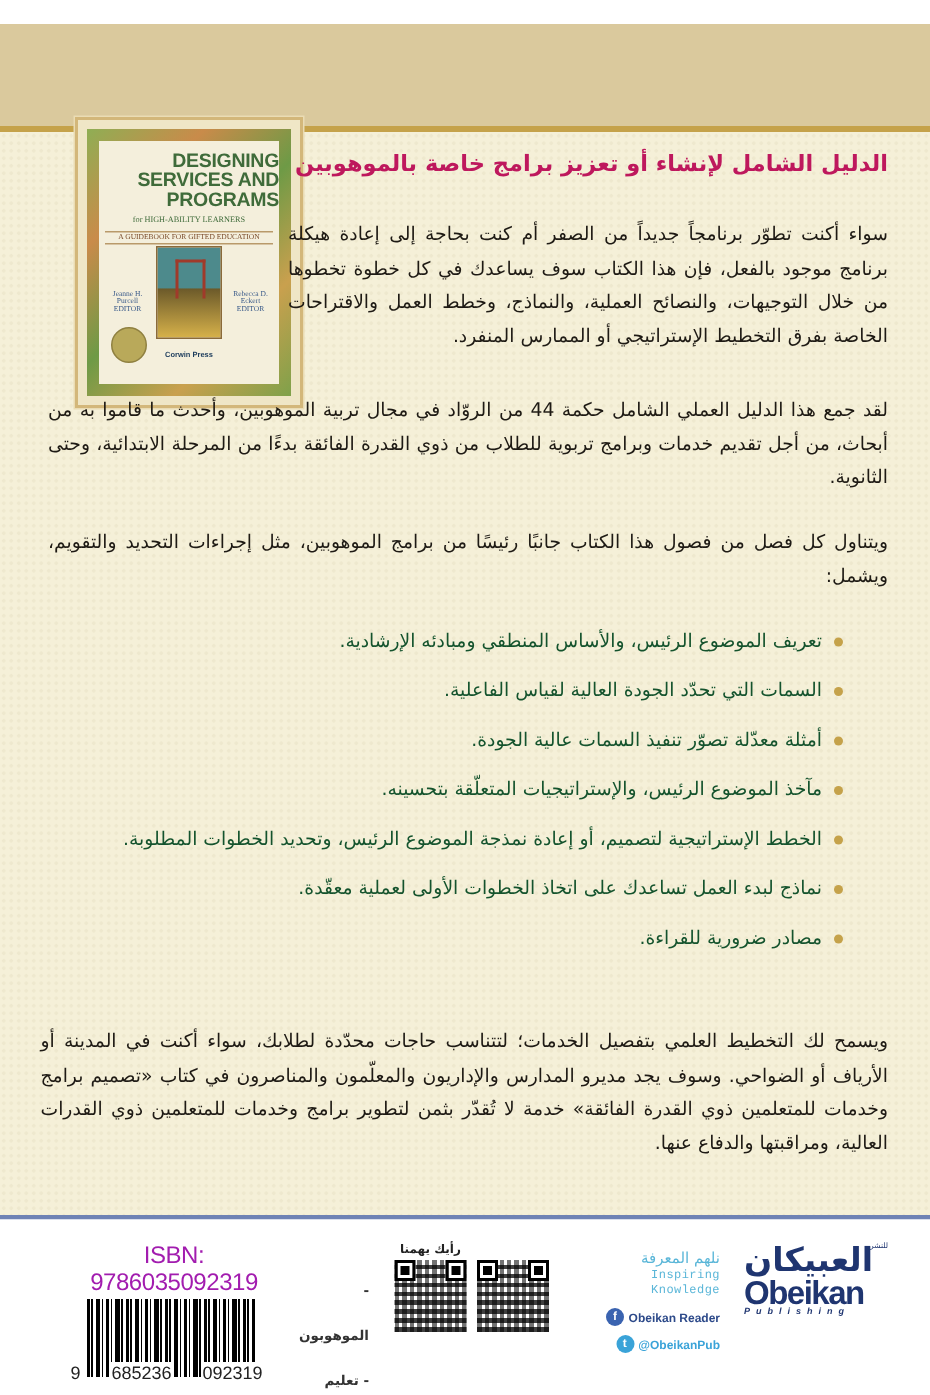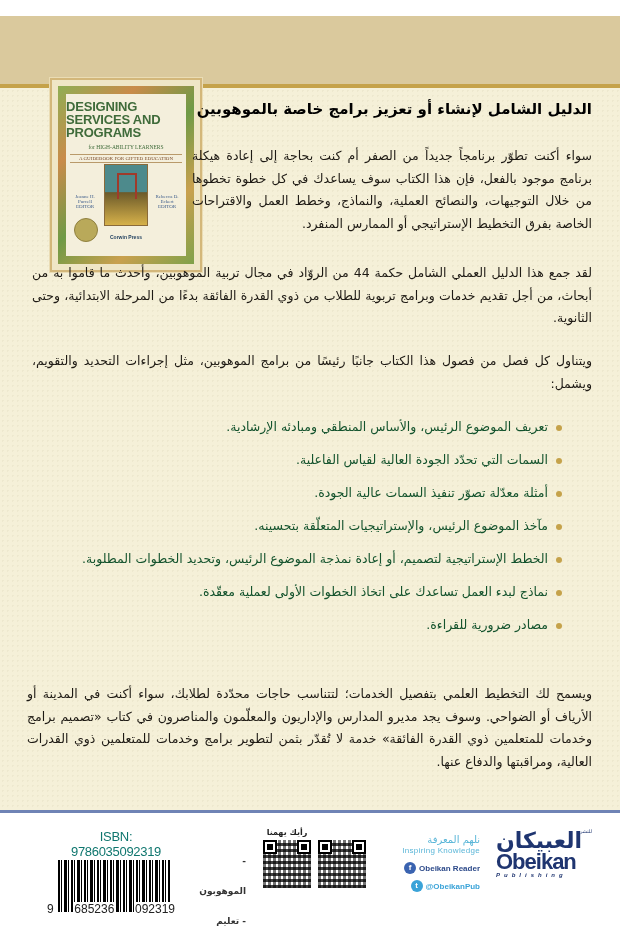--- a/index.html
+++ b/index.html
@@ -10,61 +10,61 @@
   .body-panel { position:absolute; left:0; top:88px; width:620px; height:724px; background:#f5f0d8;
     background-image: radial-gradient(rgba(200,190,150,0.15) 1px, transparent 1px); background-size:5px 5px; }
   .blue-rule { position:absolute; left:0; top:810px; width:620px; height:3px; background:#6f83b5; }
   .footer { position:absolute; left:0; top:813px; width:620px; height:117px; background:#ffffff; }
 
   
   .cover { position:absolute; left:50px; top:78px; width:148px; height:190px; background:#efe6c6; border:2px solid #d3b77a; box-shadow:0 0 0 1px #eadcb4; }
   .cover-frame { position:absolute; left:6px; top:6px; right:6px; bottom:6px;
     background: linear-gradient(135deg,#8fae54 0%,#c98b4a 25%,#6e9a46 50%,#c9a04e 75%,#7fa14a 100%); }
   .cover-inner { position:absolute; left:14px; top:14px; right:14px; bottom:14px; background:#f4efdc; }
-  .cover-title { position:absolute; left:0; right:0; top:6px; text-align:left; color:#3f6b3a; font-family:"Liberation Sans", sans-serif; font-size:13px; font-weight:bold; line-height:13px; letter-spacing:-0.2px; }
+  .cover-title { position:absolute; left:0; right:0; top:6px; text-align:right; color:#3f6b3a; font-family:"Liberation Sans", sans-serif; font-size:13px; font-weight:bold; line-height:13px; letter-spacing:-0.2px; }
   .cover-sub { position:absolute; left:0; right:0; top:50px; text-align:center; color:#3f6b3a; font-family:"Liberation Serif", serif; font-size:5.5px; }
   .cover-guide { position:absolute; left:4px; right:4px; top:60px; text-align:center; color:#7a4b2a; font-family:"Liberation Serif", serif; font-size:5px; border-top:1px solid #b99a6a; border-bottom:1px solid #b99a6a; padding:1px 0; }
   .cover-door { position:absolute; left:38px; top:70px; width:42px; height:60px; background:linear-gradient(#4d8a8c 0%,#4d8a8c 45%,#6c5a2a 46%,#d6b14a 100%); border:1px solid #8a6a3a; }
   .cover-door:after { content:""; position:absolute; left:12px; top:8px; width:16px; height:24px; border:2px solid #a03a2a; border-bottom:none; }
   .cover-ed { position:absolute; top:100px; font-family:"Liberation Serif", serif; font-size:5px; color:#3b5b8a; text-align:center; width:30px; }
   .cover-ed.left { left:4px; } .cover-ed.right { right:4px; }
   .cover-seal { position:absolute; left:8px; top:124px; width:22px; height:22px; border-radius:50%; background:#b9a95a; border:1px solid #8f8040; }
   .cover-logos { position:absolute; left:44px; top:140px; font-size:5px; color:#1c3c5c; font-family:"Liberation Sans", sans-serif; font-weight:bold; }
 
   
   .rtl { direction:rtl; text-align:right; }
-  .headline { position:absolute; right:28px; top:100px; width:400px; color:#000000; font-size:15px; font-weight:bold; }
+  .headline { position:absolute; right:28px; top:100px; width:400px; color:#be185d; font-size:15px; font-weight:bold; }
   .para { position:absolute; color:#1e1a14; font-size:12.5px; line-height:22.5px; }
   .p1 { right:28px; top:145px; width:400px; text-align:justify; }
   .p2 { right:28px; top:262px; width:560px; text-align:justify; }
   .p3 { right:28px; top:350px; width:560px; text-align:justify; }
   .bullets { position:absolute; right:58px; top:416px; width:530px; list-style:none; margin:0; padding:0; }
   .bullets li { font-size:12.5px; color:#14532d; height:33px; line-height:22px; position:relative; padding-right:14px; }
   .bullet-dot { position:absolute; right:0; top:9px; width:6px; height:6px; border-radius:50%; background:#c5a24a; }
   .p4 { right:28px; top:683px; width:565px; text-align:justify; }
 
   
   .isbn { position:absolute; left:46px; top:829px; width:130px; }
-  .isbn-text { font-family:"Liberation Sans", sans-serif; font-size:13px; color:#0f766e; text-align:center; letter-spacing:-0.3px;margin-left:10px; }
+  .isbn-text { font-family:"Liberation Sans", sans-serif; font-size:16px; color:#a21caf; text-align:center; letter-spacing:-0.3px;margin-left:10px; }
   .barcode { height:52px; margin:1px 6px 0 12px; background:repeating-linear-gradient(90deg,#000 0 2px,#fff 2px 3px,#000 3px 4px,#fff 4px 6px,#000 6px 9px,#fff 9px 10px,#000 10px 11px,#fff 11px 13px); }
   .isbn-digits { font-family:"Liberation Sans", sans-serif; font-size:12px; color:#222; display:flex; justify-content:space-between; margin-top:-10px; background:transparent; }
   .isbn-digits span { background:#fff; padding:0 1px; }
 
   .qr-labels { position:absolute; left:198px; top:846px; width:48px; font-size:9px; color:#333; line-height:30px;font-weight:bold; }
   .qr-title { position:absolute; left:263px; top:828px; width:48px; text-align:center; font-size:8px; font-weight:bold; color:#222; }
   .qr { position:absolute; width:48px; height:48px; background:
      repeating-linear-gradient(0deg, rgba(0,0,0,0.75) 0 3px, transparent 3px 6px),
      repeating-linear-gradient(90deg, rgba(0,0,0,0.55) 0 3px, transparent 3px 5px); background-color:#fff; }
   .qr:before, .qr:after { content:""; position:absolute; width:10px; height:10px; border:2px solid #000; background:#fff; box-shadow: inset 0 0 0 2px #fff, inset 0 0 0 5px #000; }
   .qr:before { left:0; top:0; } .qr:after { right:0; top:0; }
   .qr1 { left:263px; top:840px; } .qr2 { left:318px; top:840px; }
 
   .inspire { position:absolute; left:398px; top:834px; width:82px; text-align:right; color:#5ab6d8; }
   .inspire-ar { font-size:10px; line-height:12px; }
-  .inspire-en { font-family:Liberation Sans, sans-serif; font-size:8px; line-height:10px; letter-spacing:0.3px; }
+  .inspire-en { font-family:Liberation Mono, monospace; font-size:8px; line-height:10px; letter-spacing:0.3px; }
   .social { display:flex; align-items:center; justify-content:flex-end; gap:3px; font-family:"Liberation Sans", sans-serif; font-size:8px; font-weight:bold; margin-top:6px; }
   .social .lbl-fb { color:#2d4a8a; } .social .lbl-tw { color:#3aa3d8; }
   .fb-icon, .tw-icon { width:12px; height:12px; border-radius:50%; color:#fff; font-size:8px; line-height:12px; text-align:center; font-weight:bold; }
   .fb-icon { background:#3a63b0; } .tw-icon { background:#3aa3d8; }
 
   .obeikan { position:absolute; left:496px; top:830px; width:100px; height:64px; color:#1f3570; }
   .obeikan-ar { font-size:22px; font-weight:bold; line-height:22px; letter-spacing:-1px; }
   .obeikan-en { font-family:"Liberation Sans", sans-serif; font-size:22px; font-weight:bold; line-height:20px; letter-spacing:-1px; }
   .obeikan-pub { font-family:"Liberation Sans", sans-serif; font-size:6px; font-style:italic; font-weight:bold; letter-spacing:4px; }
   .obeikan-tag { position:absolute; right:4px; top:-2px; font-size:5px; }

